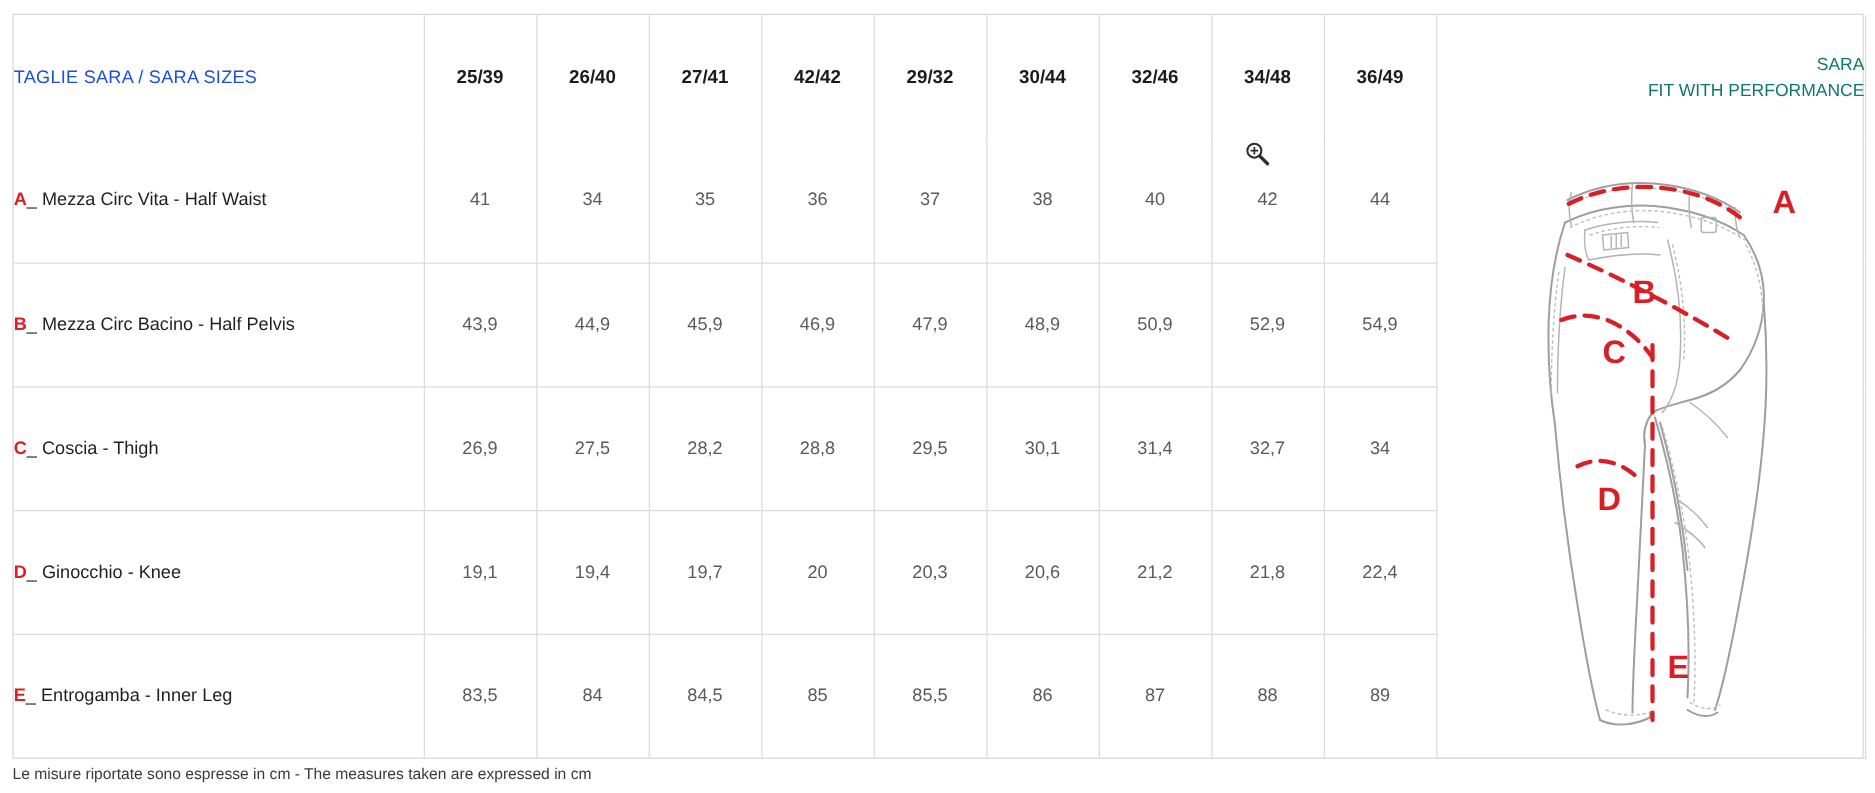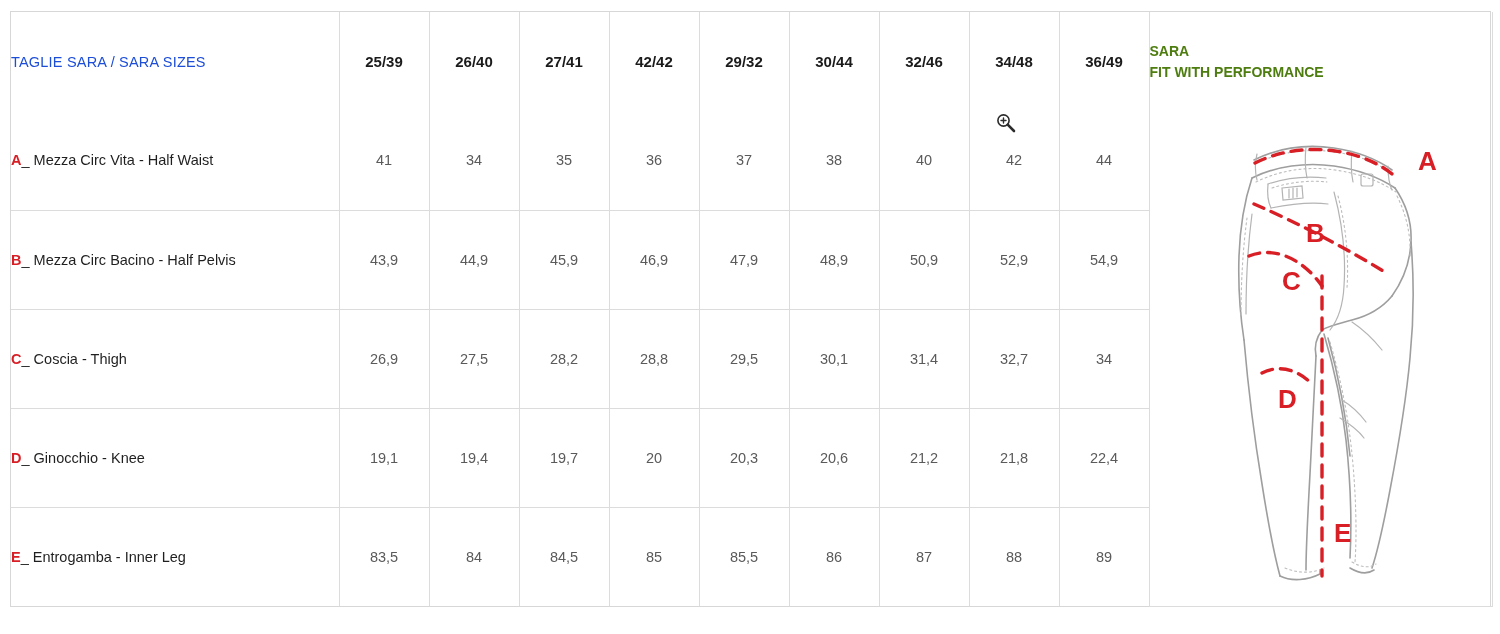--- a/index.html
+++ b/index.html
@@ -58,24 +58,24 @@
     letter-spacing: .2px;
   }
   th.size-head {
     text-align: center;
     font-size: 15px;
     font-weight: bold;
     color: #1b1b1b;
     margin-left: 32px;
   }
   th.fig-head {
-    text-align: left;
+    text-align: right;
     font-size: 14px;
-    font-weight: bold;
-    color: #4d7c0f;
+    font-weight: normal;
+    color: #0f766e;
     line-height: 1.45;
     border-bottom: 1px solid #dcdcdc;
   }
   th.fig-head .l1 { display: block; }
   th.fig-head .l2 { display: block; }
 
   
   tr.data-row { height: 99px; }
   td.row-label {
     text-align: left;
@@ -345,20 +345,21 @@
           <td class="value">85,5</td>
           <td class="value">86</td>
           <td class="value">87</td>
           <td class="value">88</td>
           <td class="value size-last">89</td>
         </tr>
       </tbody>
     </table>
   </div>
 
+  <div class="footnote">Le misure riportate sono espresse in cm - The measures taken are expressed in cm</div>
 
   <div class="cursor">
     <svg width="22" height="22" viewBox="0 0 22 22">
       <circle cx="8.5" cy="8.5" r="5.6" fill="#ffffff" stroke="#2b2b2b" stroke-width="1.6"></circle>
       <path d="M6 8.5 H11 M8.5 6 V11" stroke="#2b2b2b" stroke-width="1.4" stroke-linecap="round"></path>
       <path d="M12.7 12.7 L19 19" stroke="#2b2b2b" stroke-width="2.6" stroke-linecap="round"></path>
     </svg>
   </div>
 
 </div>

